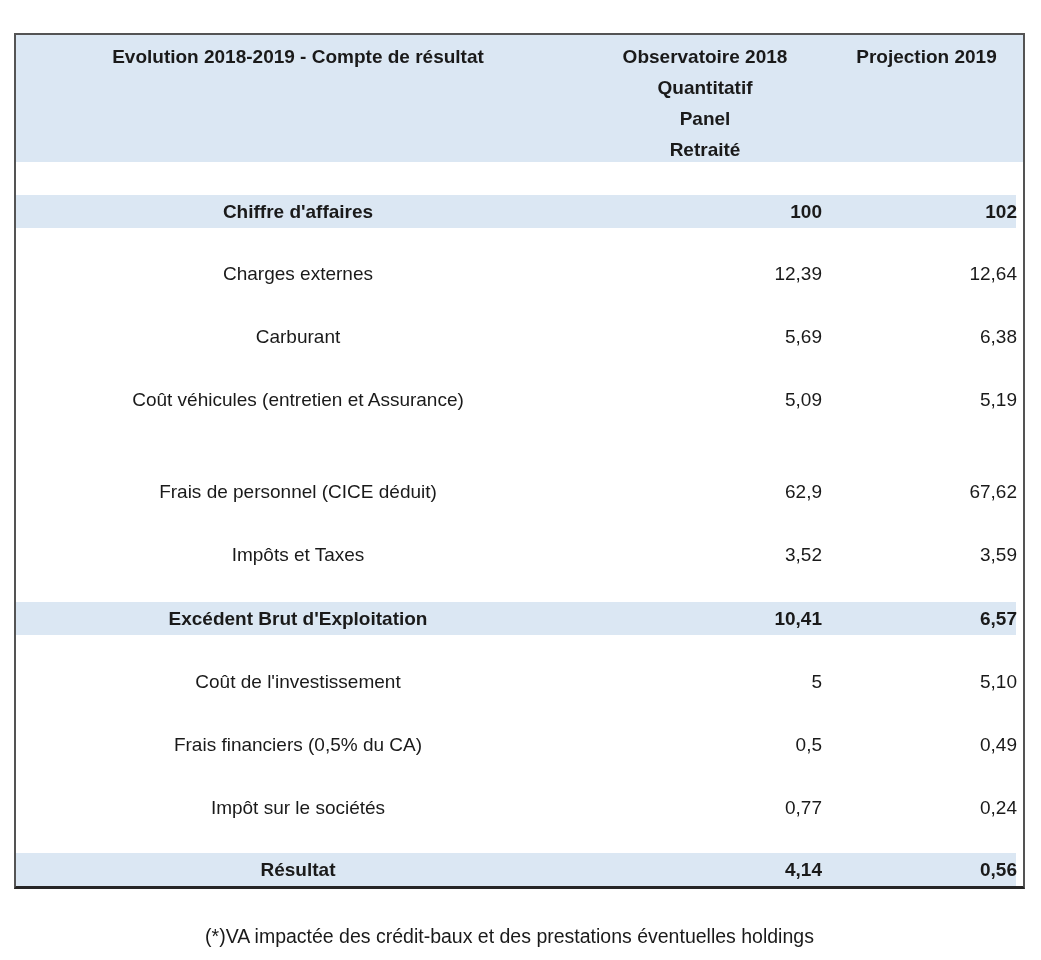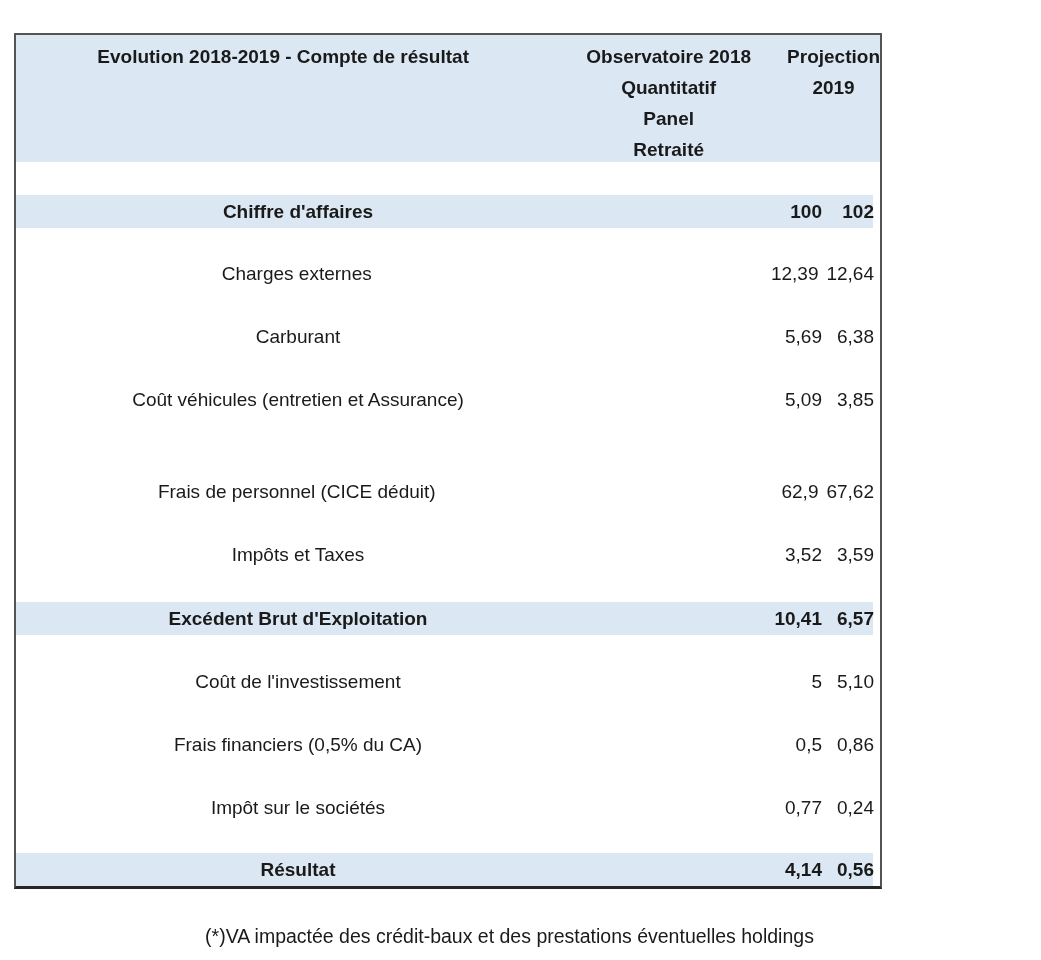--- a/index.html
+++ b/index.html
@@ -13,21 +13,21 @@
     position:relative;
     width:1041px;height:960px;
     background:#ffffff;
     font-family:"Liberation Sans", sans-serif;
     color:var(--text-dark);
     overflow:hidden;
   }
   .table-wrap{
     position:absolute;
     left:14px;top:33px;
-    width:868px;
+    width:1011px;
     box-sizing:border-box;
     border:2px solid var(--border-gray);
     border-bottom:3px solid var(--border-dark);
     background:#ffffff;
   }
   
   .thead{
     height:127px;
     background:var(--highlight);
     display:flex;
@@ -113,21 +113,21 @@
 
     <div class="row">
       <div class="cell-label">Carburant</div>
       <div class="cell-2018">5,69</div>
       <div class="cell-2019">6,38</div>
     </div>
 
     <div class="row">
       <div class="cell-label">Coût véhicules (entretien et Assurance)</div>
       <div class="cell-2018">5,09</div>
-      <div class="cell-2019">3,85</div>
+      <div class="cell-2019">5,19</div>
     </div>
 
     <div class="gap15"></div>
 
 
     <div class="gap14"></div>
 
     <div class="row">
       <div class="cell-label">Frais de personnel (CICE déduit)</div>
       <div class="cell-2018">62,9</div>
@@ -152,21 +152,21 @@
 
     <div class="row">
       <div class="cell-label">Coût de l'investissement</div>
       <div class="cell-2018">5</div>
       <div class="cell-2019">5,10</div>
     </div>
 
     <div class="row">
       <div class="cell-label">Frais financiers (0,5% du CA)</div>
       <div class="cell-2018">0,5</div>
-      <div class="cell-2019">0,86</div>
+      <div class="cell-2019">0,49</div>
     </div>
 
     <div class="row">
       <div class="cell-label">Impôt sur le sociétés</div>
       <div class="cell-2018">0,77</div>
       <div class="cell-2019">0,24</div>
     </div>
 
     <div class="gap14"></div>
 

